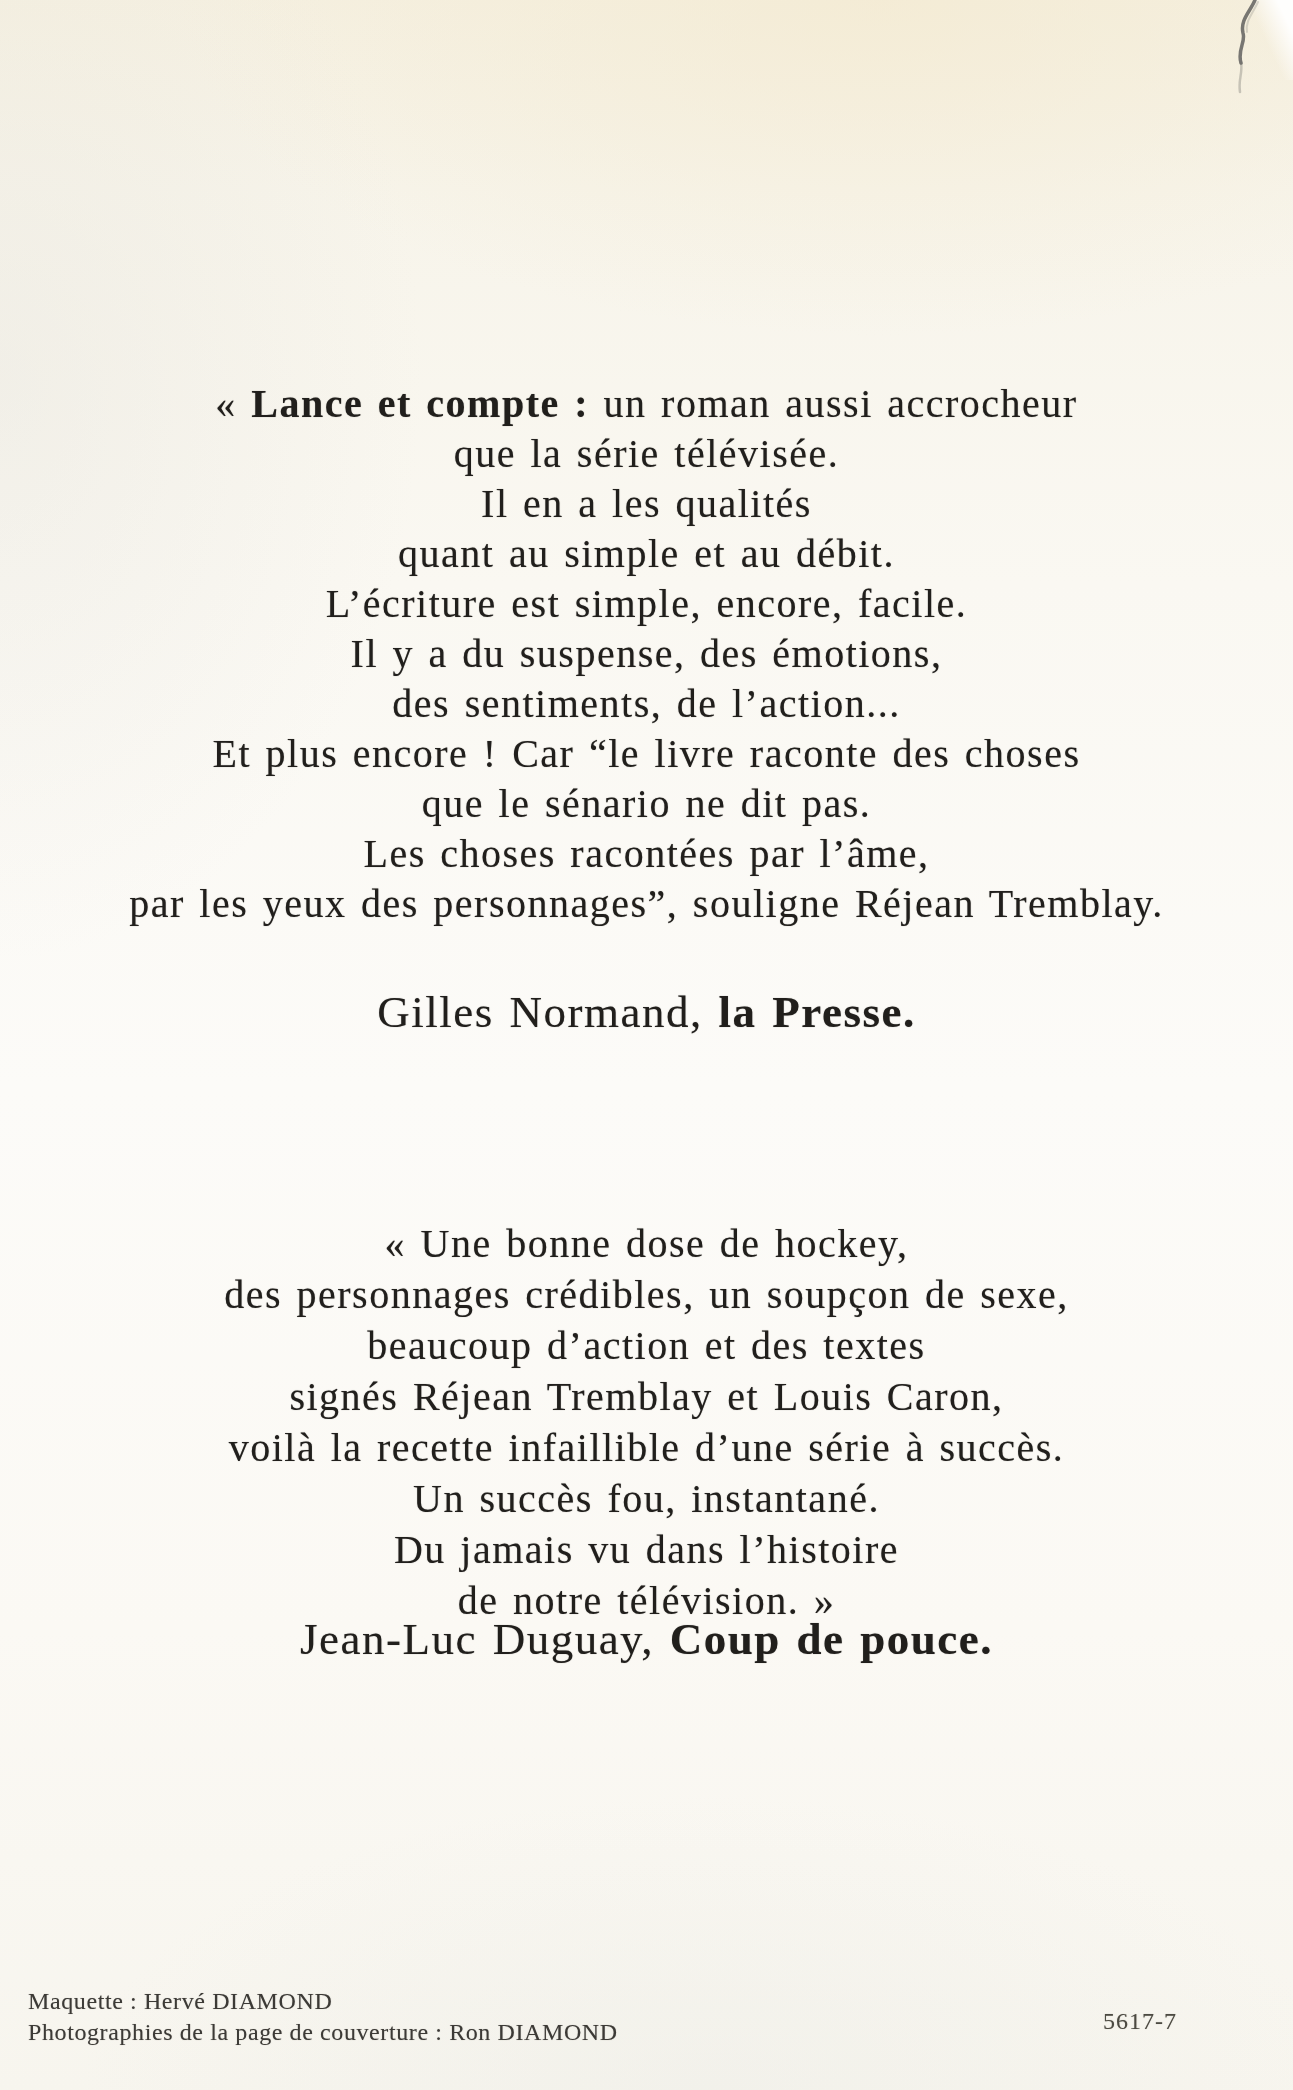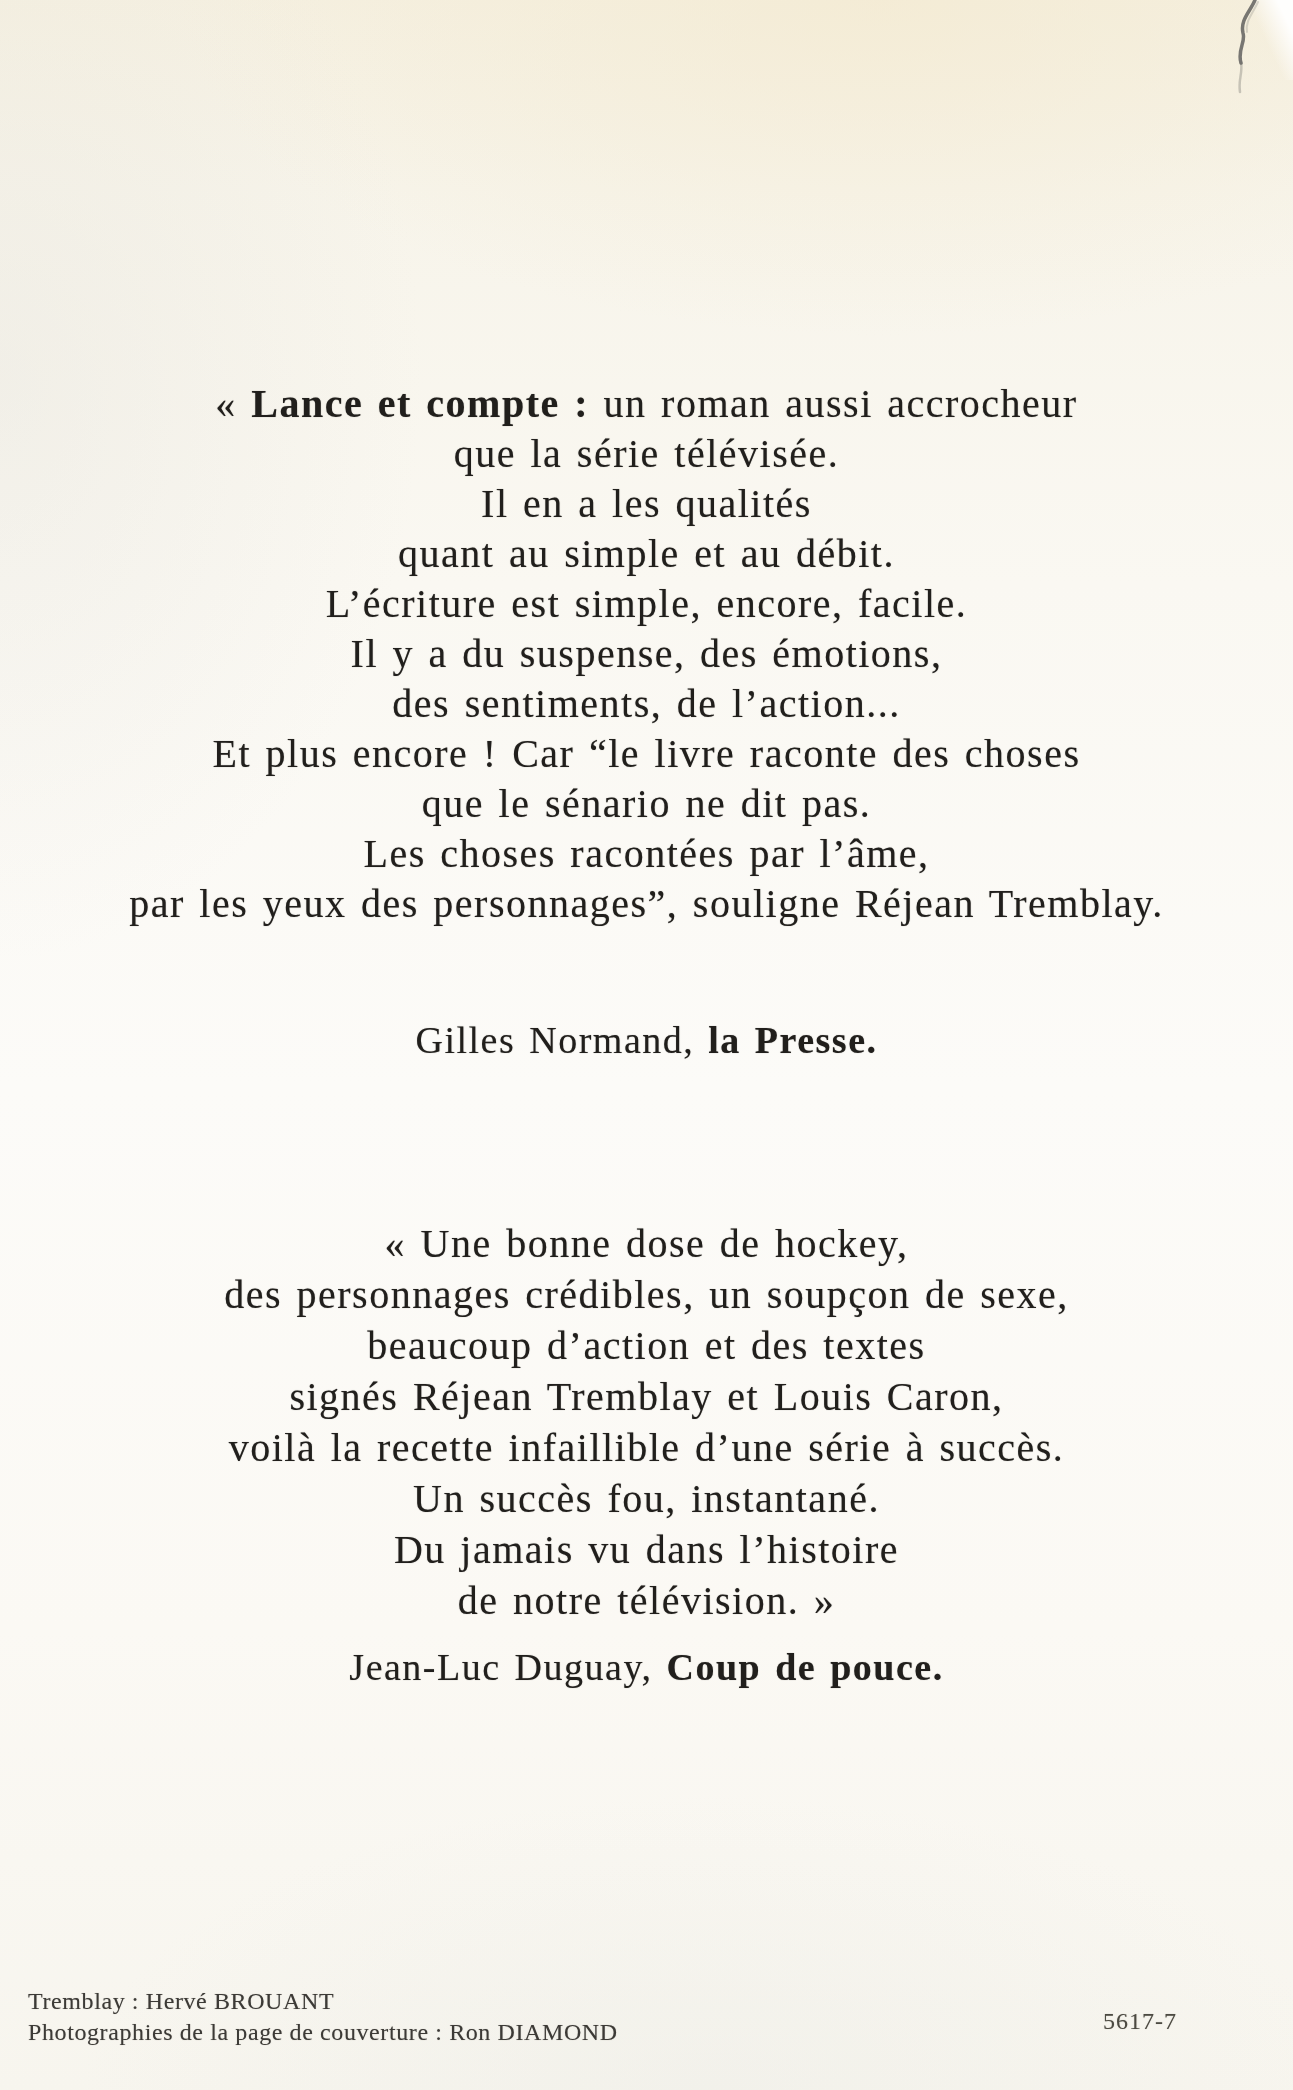--- a/index.html
+++ b/index.html
@@ -30,26 +30,25 @@
   }
   .q1 { top: 379px; line-height: 50px; }
   .q2 { top: 1210px; line-height: 51px; margin-top: 8px; }
 
   .bold { font-weight: bold; }
 
   .attr {
     position: absolute;
     left: 0; right: 0;
     text-align: center;
-    font-size: 38px;
+    font-size: 45px;
     line-height: 56px;
     letter-spacing: 1.5px;
     word-spacing: 3px;
     text-shadow: 0 0 1px rgba(33,31,28,0.45);
-    margin-top: 28px;
   }
   .a1 { top: 984px; }
   .a2 { top: 1611px; font-family: Liberation Serif, serif; }
 
   .footer-credits {
     position: absolute;
     left: 28px;
     top: 1986px;
     font-size: 24px;
     line-height: 31px;
@@ -128,19 +127,19 @@
     <div class="line">Du jamais vu dans l’histoire</div>
     <div class="line">de notre télévision. »</div>
   </section>
 
   <div class="attr a2">
     <span>Jean-Luc Duguay,</span>
     <span class="bold">Coup de pouce.</span>
   </div>
 
   <div class="footer-credits">
-    <div>Tremblay : Hervé BROUANT</div>
+    <div>Maquette : Hervé DIAMOND</div>
     <div>Photographies de la page de couverture : Ron DIAMOND</div>
   </div>
 
   <div class="edition-code">5617-7</div>
 
 </div>
 
 </body></html>

